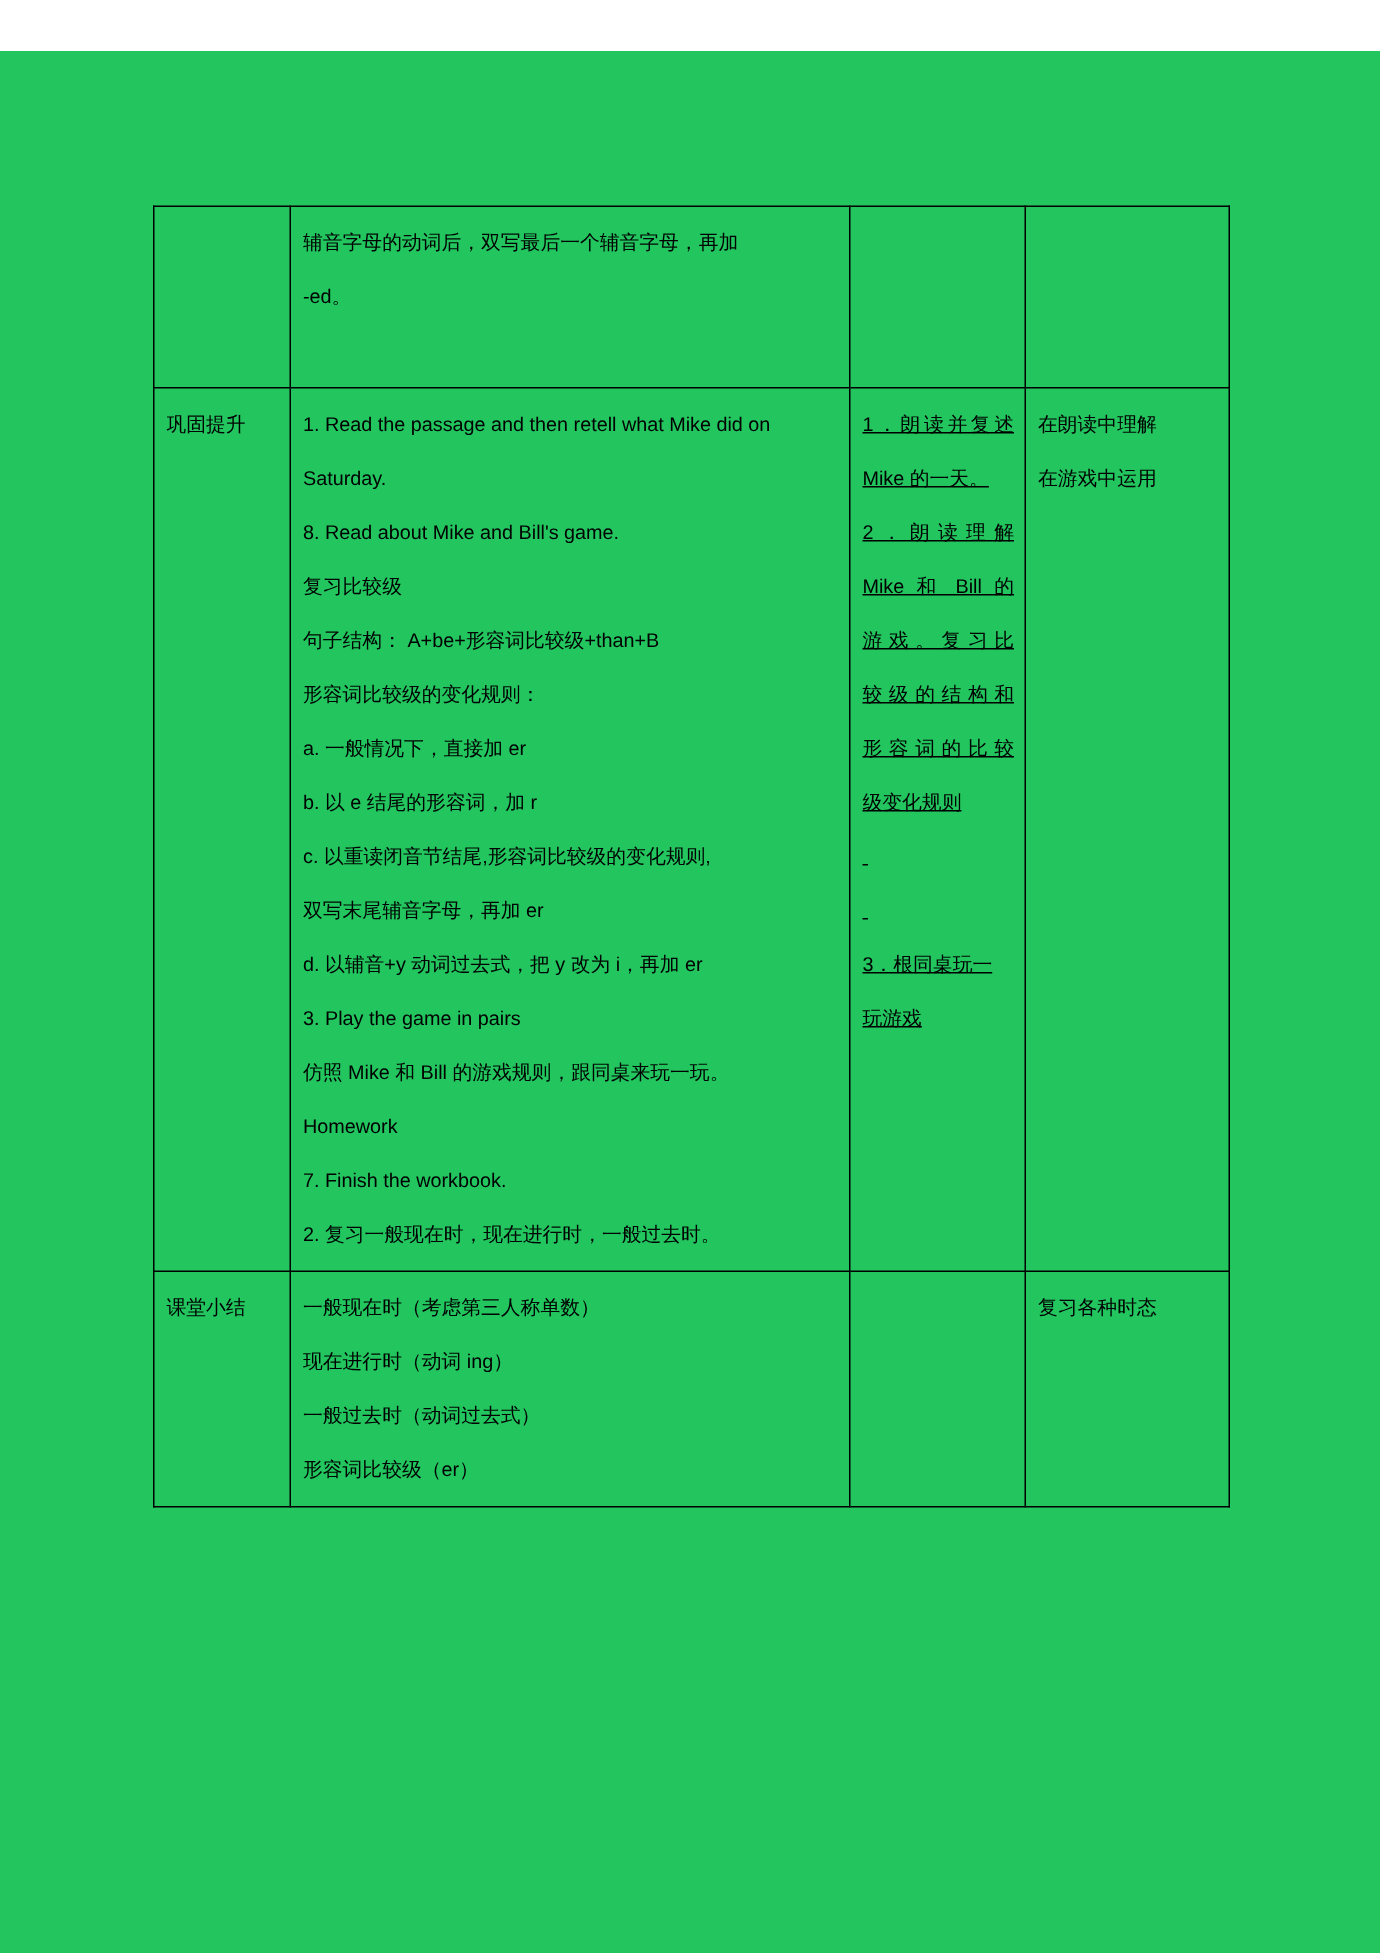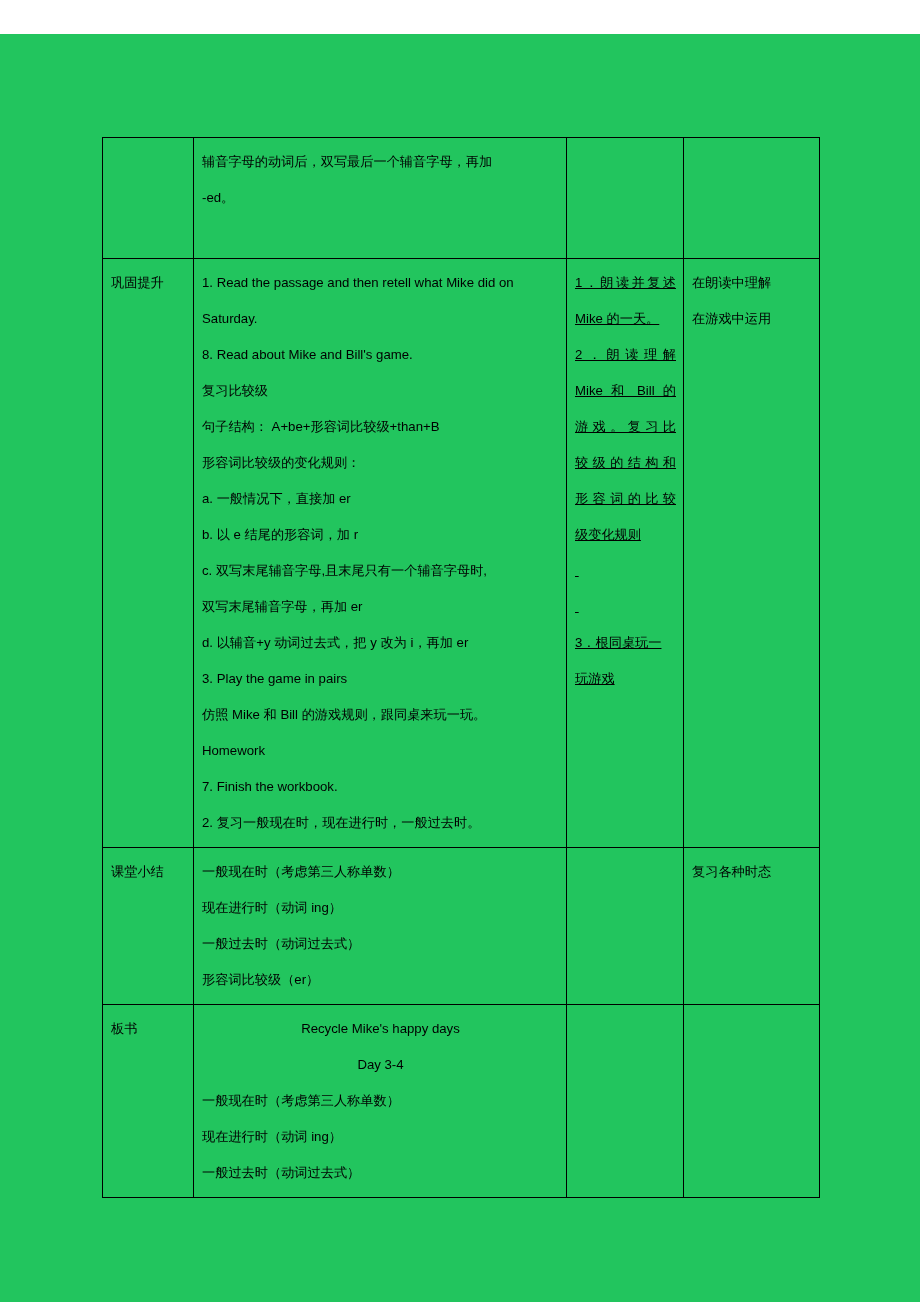--- a/index.html
+++ b/index.html
@@ -107,21 +107,21 @@
         </td>
         <td class="cell-main">
           <p>1. Read the passage and then retell what Mike did on</p>
           <p>Saturday.</p>
           <p>8. Read about Mike and Bill's game.</p>
           <p>复习比较级</p>
           <p>句子结构：   A+be+形容词比较级+than+B</p>
           <p>形容词比较级的变化规则：</p>
           <p>a.  一般情况下，直接加 er</p>
           <p>b.  以 e 结尾的形容词，加 r</p>
-          <p>c.  双写末尾辅音字母,且末尾只有一个辅音字母时,</p>
+          <p>c.  以重读闭音节结尾,形容词比较级的变化规则,</p>
           <p>双写末尾辅音字母，再加 er</p>
           <p>d.  以辅音+y 动词过去式，把 y 改为 i，再加 er</p>
           <p>3. Play the game in pairs</p>
           <p>仿照 Mike 和 Bill 的游戏规则，跟同桌来玩一玩。</p>
           <p>Homework</p>
           <p>7. Finish the workbook.</p>
           <p>2.  复习一般现在时，现在进行时，一般过去时。</p>
         </td>
         <td class="cell-notes">
           <p>1．朗读并复述</p>
@@ -152,31 +152,17 @@
           <p>现在进行时（动词 ing）</p>
           <p>一般过去时（动词过去式）</p>
           <p>形容词比较级（er）</p>
         </td>
         <td class="cell-notes"></td>
         <td class="cell-intent">
           <p>复习各种时态</p>
         </td>
       </tr>
 
-      <tr>
-        <td class="cell-label">
-          <p>板书</p>
-        </td>
-        <td class="cell-main">
-          <p class="centered">Recycle Mike's happy days</p>
-          <p class="centered">Day 3-4</p>
-          <p>一般现在时（考虑第三人称单数）</p>
-          <p>现在进行时（动词 ing）</p>
-          <p>一般过去时（动词过去式）</p>
-        </td>
-        <td class="cell-notes"></td>
-        <td class="cell-intent"></td>
-      </tr>
 
     </tbody>
   </table>
 
 </div>
 
 </body></html>

